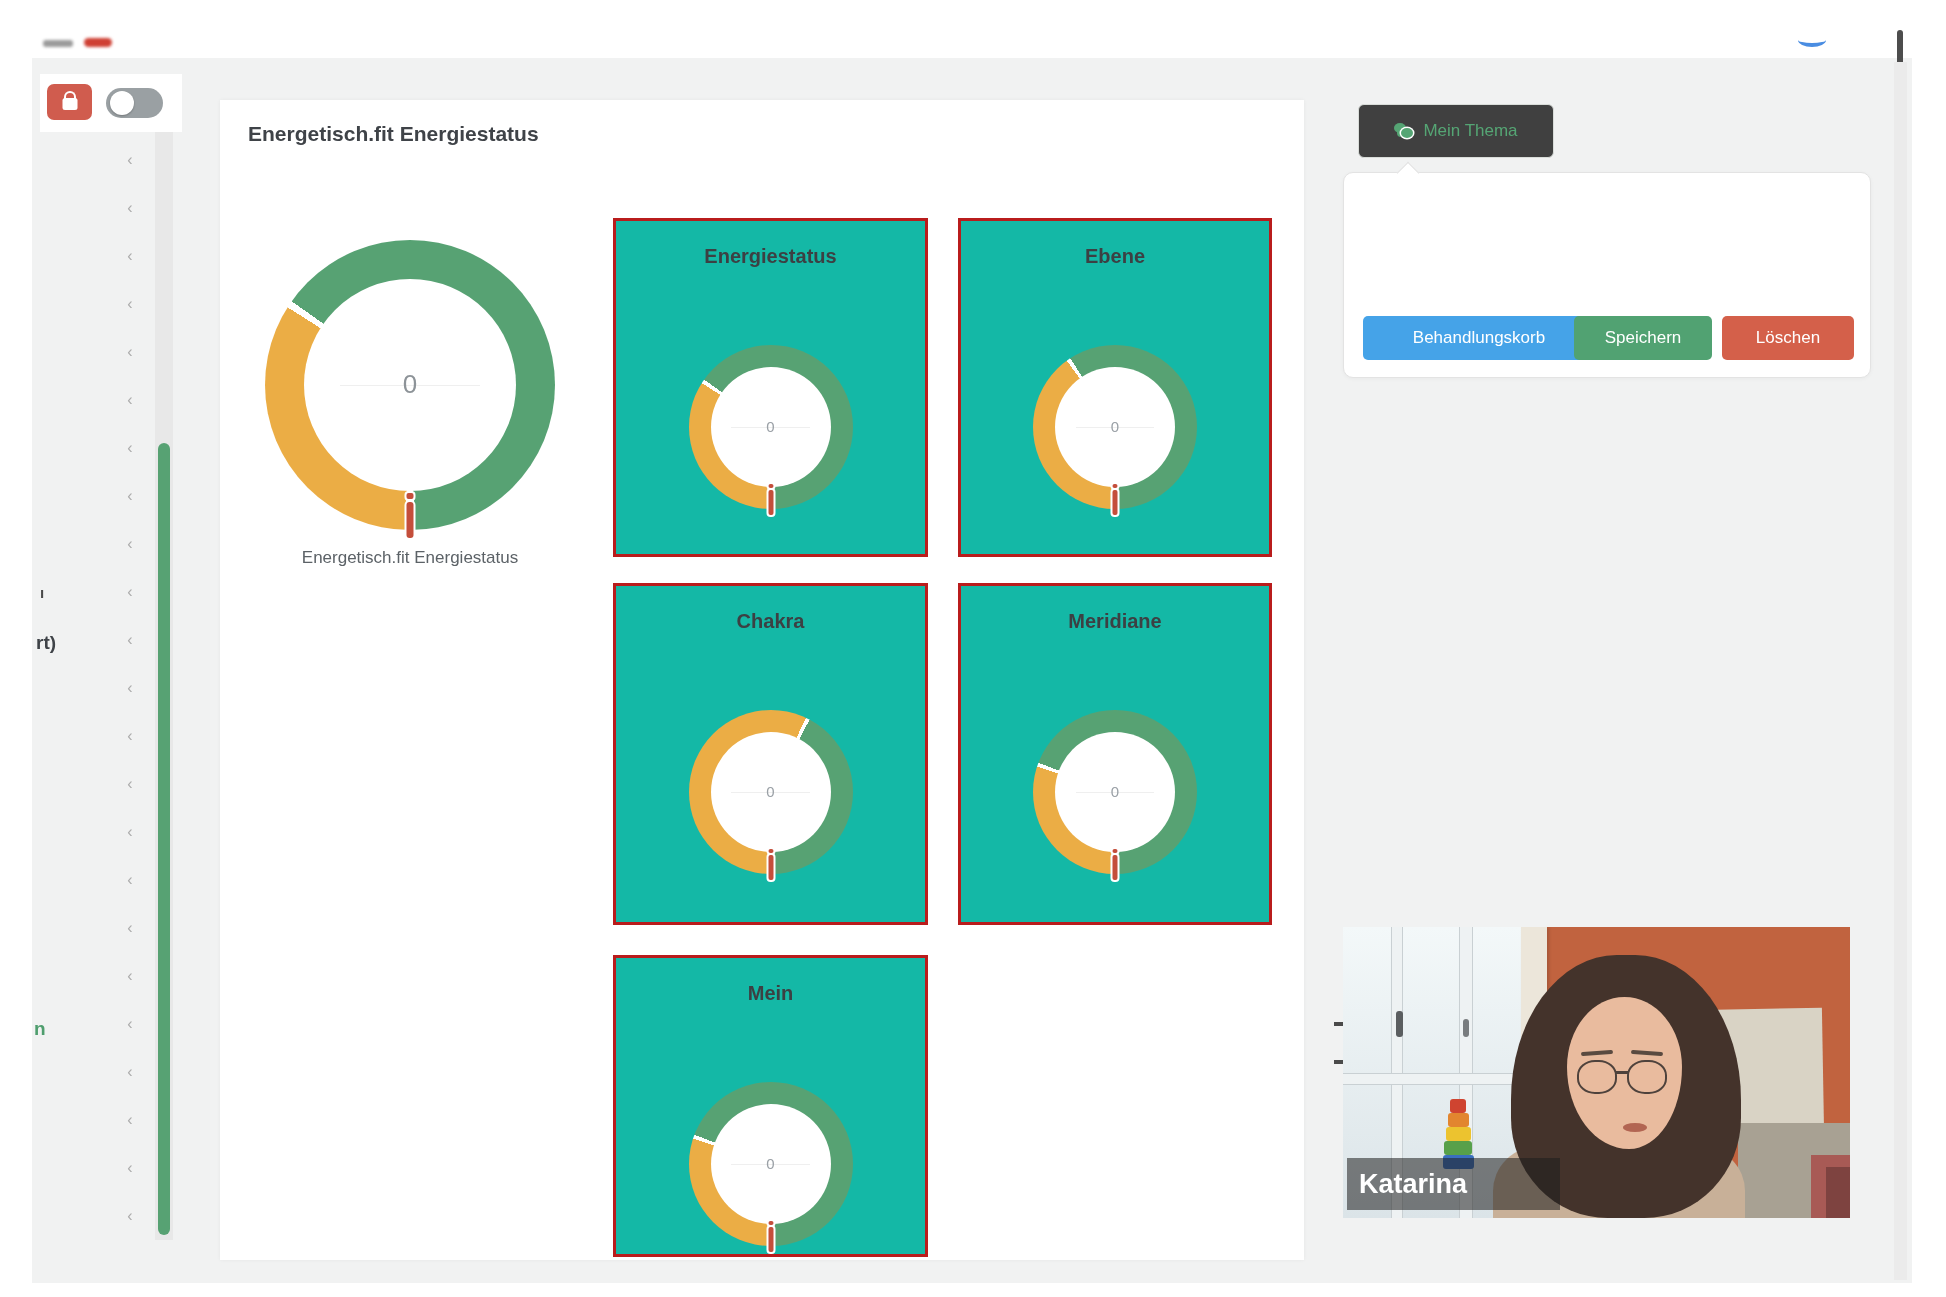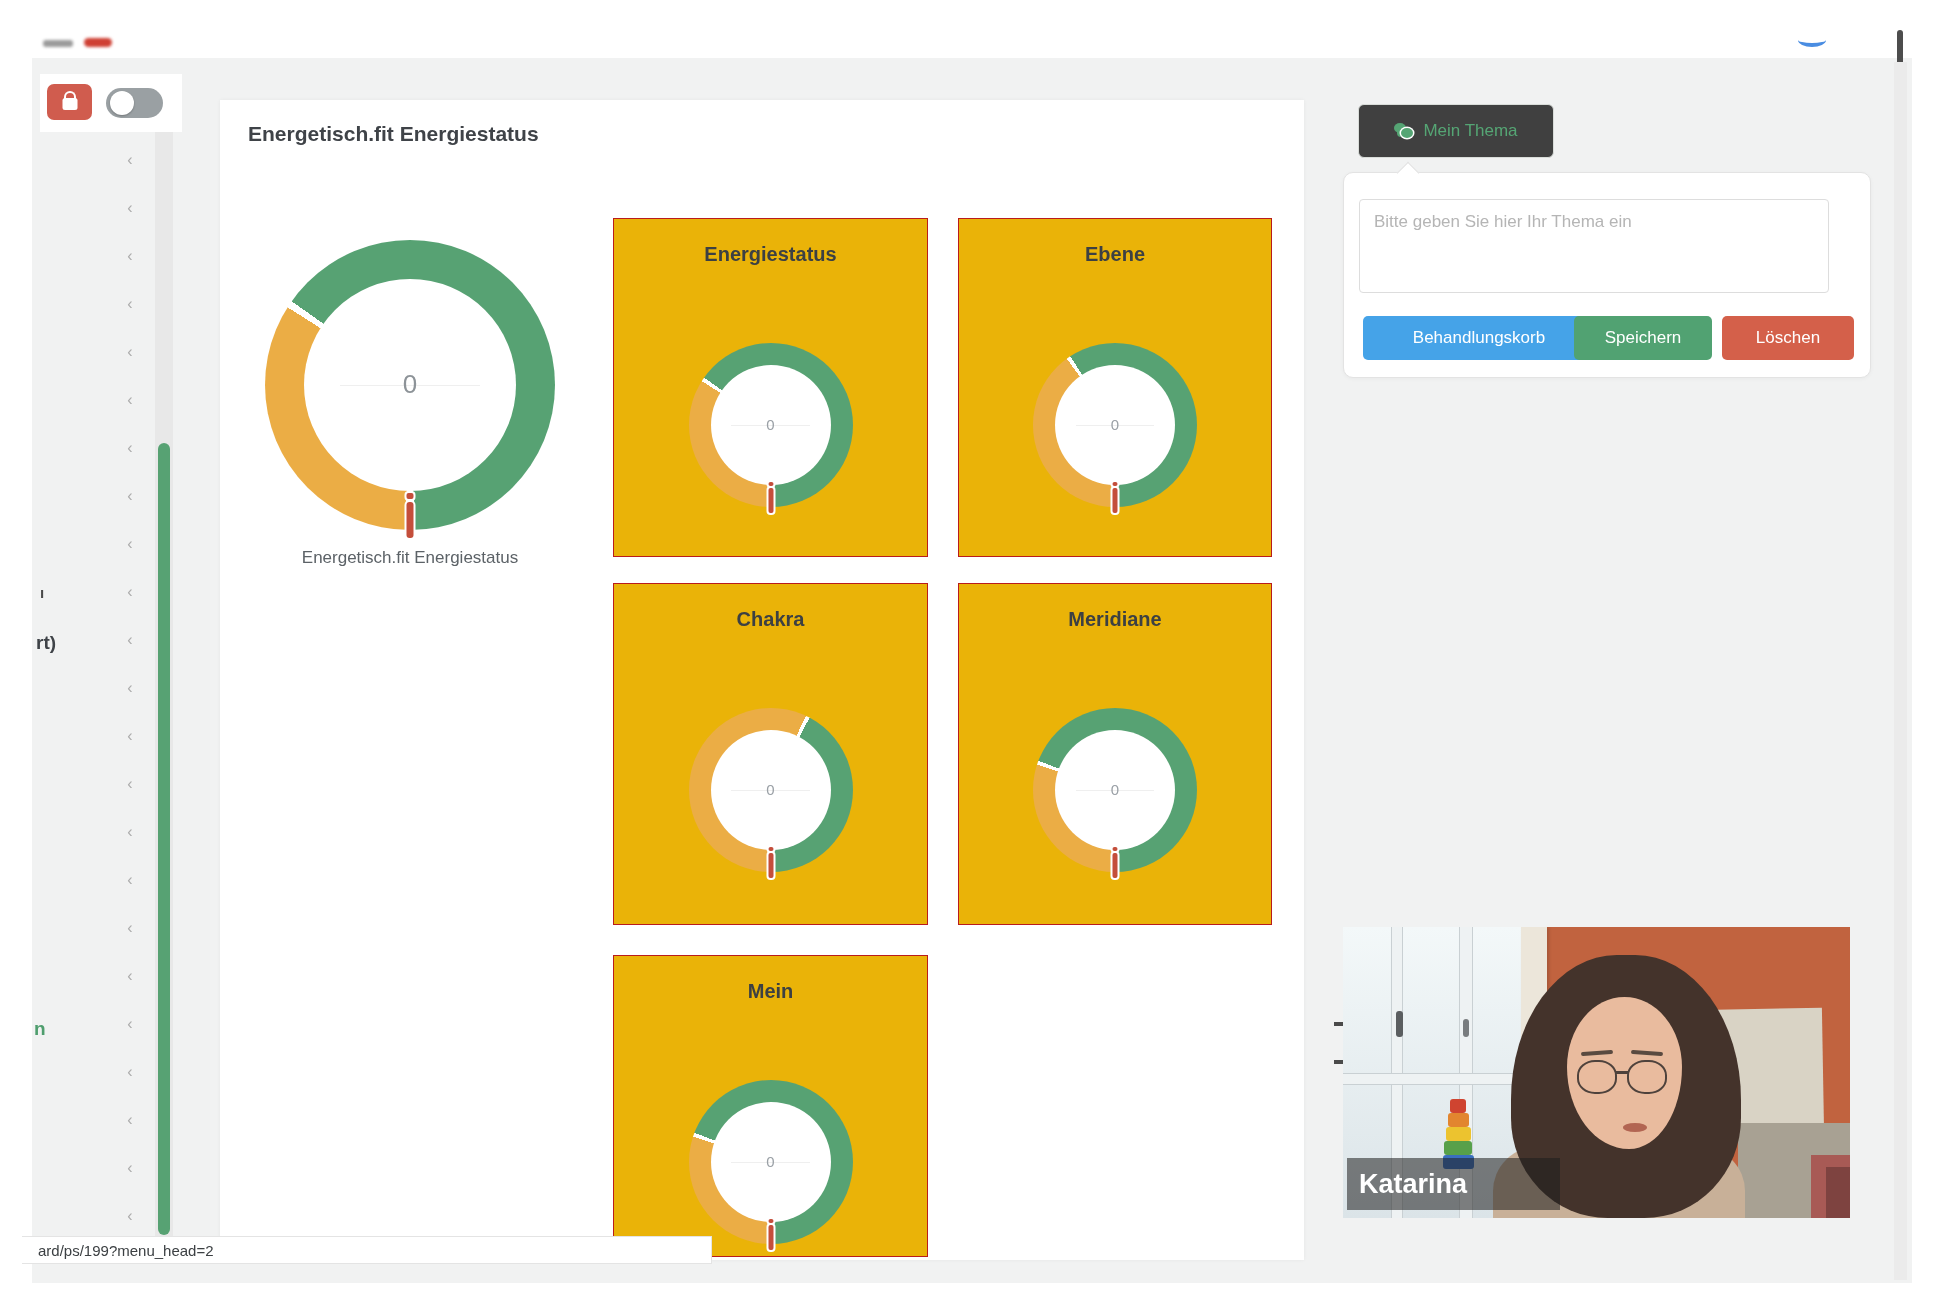--- a/index.html
+++ b/index.html
@@ -30,21 +30,21 @@
   #chevrons { left:118px; top:150px; width:24px; }
   .chev { height:48px; color:#adadad; font-size:16px; text-align:center; line-height:20px; }
   .frag-i  { left:40px; top:584px; font-size:15px; font-weight:bold; color:#4a4a4a; }
   .frag-rt { left:36px; top:632px; font-size:19px; font-weight:bold; color:#3f4348; }
   .frag-n  { left:34px; top:1018px; font-size:19px; font-weight:bold; color:#4f9e6e; }
 
   
   .main-title { left:248px; top:122px; font-size:21px; font-weight:600; color:#3f4348; }
   .gauge-caption { left:250px; top:548px; width:320px; text-align:center; font-size:17px; color:#5c6267; }
 
-  .card { position:absolute; background:#eab308; border:1px solid #b91c1c; overflow:hidden; }
+  .card { position:absolute; background:#14b8a6; border:3px solid #b91c1c; overflow:hidden; }
   .card-title { margin-top:24px; text-align:center; font-size:20px; font-weight:600; color:#3c4043; }
 
   .donut { border-radius:50%; }
   .donut .hole { position:absolute; background:#ffffff; border-radius:50%; }
   .donut .hole-line { position:absolute; left:26%; right:26%; top:50%; height:1px; background:#efefef; }
   .donut .value { position:absolute; left:0; right:0; top:50%; transform:translateY(-52%); text-align:center; }
   .donut-big { position:absolute; left:265px; top:240px; width:290px; height:290px; }
   .donut-big .hole { inset:39px; }
   .donut-big .value { font-size:26px; color:#8d9398; }
   .donut-sm { position:relative; width:164px; height:164px; margin:77px auto 0; }
@@ -251,21 +251,20 @@
     <span class="icon-chat">
         <i class="b1"></i>
         <i class="t1"></i>
         <i class="b2"></i>
       </span>
     <span>Mein Thema</span>
   </div>
 
   <div class="abs popup-arrow"></div>
   <div class="abs popup">
-    <textarea class="thema-input" placeholder="Bitte geben Sie hier Ihr Thema ein" style=""></textarea>
     <button class="pbtn pbtn-basket">Behandlungskorb</button>
     <button class="pbtn pbtn-save">Speichern</button>
     <button class="pbtn pbtn-delete">Löschen</button>
   </div>
 
   <div class="abs v-fragment" style="top:1022px"></div>
   <div class="abs v-fragment" style="top:1060px"></div>
 
   <div class="abs video">
     <div class="v v-window"></div>
@@ -291,17 +290,14 @@
     <div class="v v-face"></div>
     <div class="v v-brow1"></div>
     <div class="v v-brow2"></div>
     <div class="v v-glass1"></div>
     <div class="v v-glass2"></div>
     <div class="v v-bridge"></div>
     <div class="v v-mouth"></div>
     <div class="v name-tag">Katarina Matthes</div>
   </div>
 
-  <div class="abs statusbar">
-    <span>ard/ps/199?menu_head=2</span>
-  </div>
 
 </div>
 
 </body></html>

